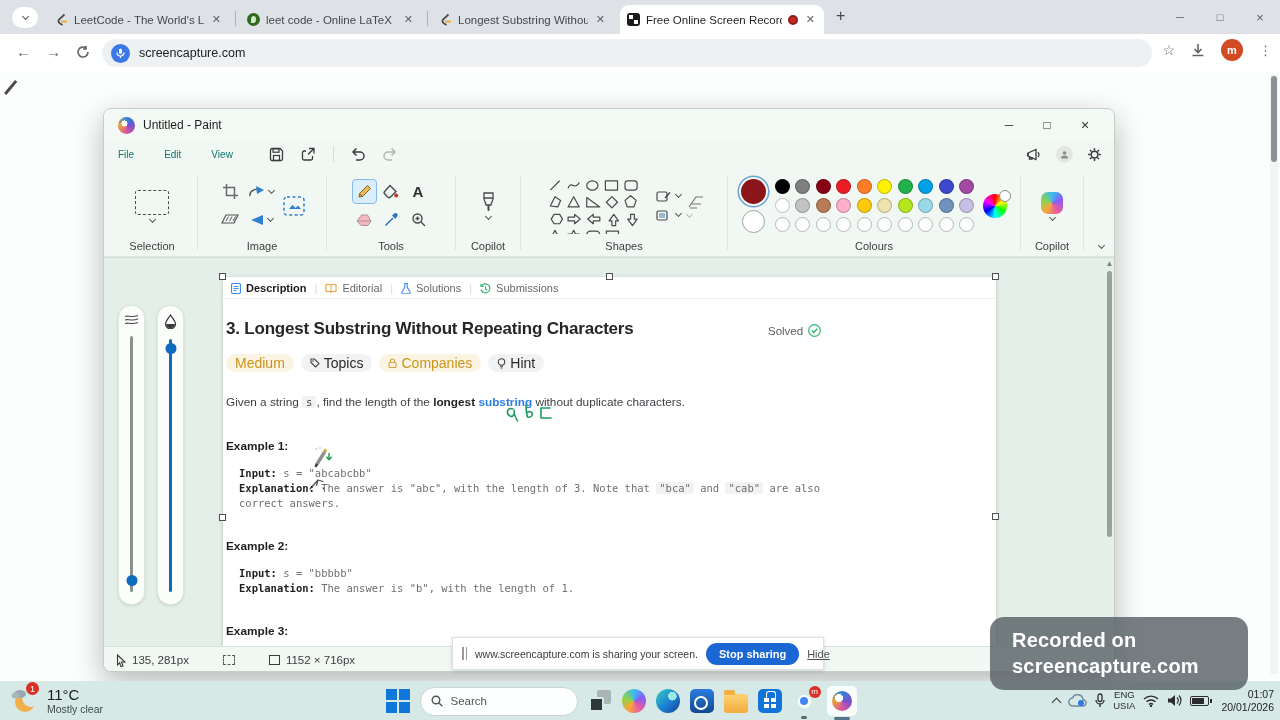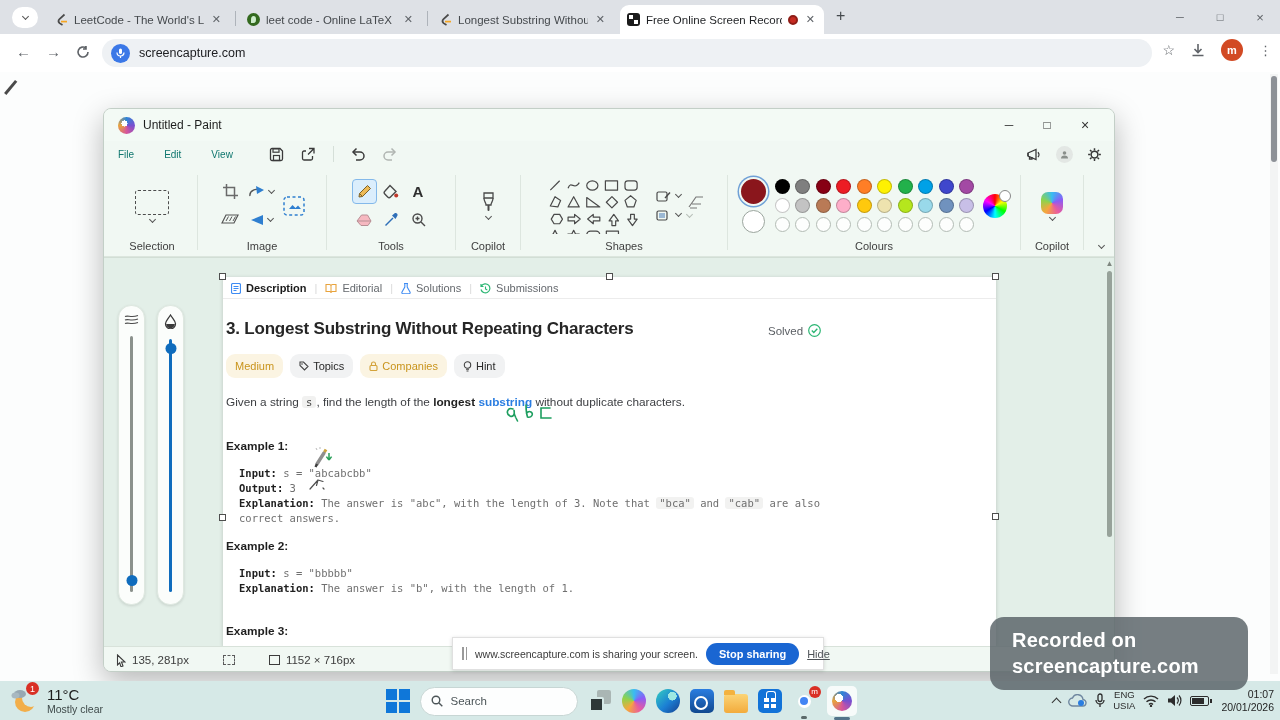--- a/index.html
+++ b/index.html
@@ -86,21 +86,21 @@
 .zslider .dot{position:absolute;left:16px;top:-4px;width:10px;height:10px;border-radius:50%;background:#17212b}
 
 #lc-tabs{position:absolute;left:8px;top:5px;display:flex;align-items:center;gap:8px;font-size:11px;color:#65696e}
 .lc-tab{display:flex;align-items:center;gap:5px}
 .lc-tab.active{font-weight:bold;color:#1b1b1b}
 .lc-vsep{color:#d9d9d9}
 #lc-divider{position:absolute;left:0;top:21px;width:773px;height:1px;background:#ececec}
 #lc-title{position:absolute;left:3px;top:42px;font-size:17px;font-weight:bold;color:#262626;letter-spacing:-.2px}
 #lc-solved{position:absolute;left:545px;top:47px;display:flex;align-items:center;gap:5px;font-size:11.5px;color:#5a5e63}
 #lc-badges{position:absolute;left:3px;top:77px;display:flex;gap:7px}
-.pill{height:24px;border-radius:9px;padding:0 9px;font-size:11px;display:flex;align-items:center;gap:4px;background:#f1f2f3;color:#2a2a2a}
+.pill{height:18px;border-radius:9px;padding:0 9px;font-size:14px;display:flex;align-items:center;gap:4px;background:#f1f2f3;color:#2a2a2a}
 .pill.amber{background:#fbf4e2;color:#c9941c}
 #lc-desc{position:absolute;left:3px;top:118px;font-size:11.8px;color:#3c3e42;width:700px}
 #lc-desc b{color:#1f1f1f}
 .code-chip{font-family:"DejaVu Sans Mono",monospace;font-size:10.5px;background:#f1f1f0;border-radius:3px;padding:0 4px;color:#454545}
 .lc-link{color:#2a7de1;font-weight:bold}
 .ex-head{position:absolute;left:3px;font-size:11.8px;font-weight:bold;color:#1f1f1f}
 .ex-block{position:absolute;left:16px;font-family:"DejaVu Sans Mono",monospace;font-size:10.5px;line-height:15px;color:#6f6f6f;width:585px}
 .ex-block b{color:#1f1f1f;font-weight:bold}
 .mono-chip{background:#f2f2f1;border-radius:3px;padding:0 3px}
 
@@ -641,21 +641,20 @@
         <path d="M6.5 24 L8 21" stroke="#3c3c3c" stroke-width="2.4"></path>
         <path d="M20 10 v7 M20 17 l-2.6 -3.4 M20 17 l2.6 -3.4" stroke="#2aa05a" stroke-width="1.5" fill="none"></path>
       </svg>
 
       <svg id="out-mark" width="22" height="15" viewBox="0 0 22 15">
         <path d="M4 12 L12 3 M12 3 l-1.5 5.5 M12 3 l5 1.5 M17 11 l1 1" fill="none" stroke="#4f4f4f" stroke-width="1.2" stroke-linecap="round"></path>
       </svg>
 
       <div class="ex-block" style="top:189px">
         <div><b>Input:</b><span> s = "abcabcbb"</span></div>
-        <div><b>Output:</b><span> 3</span></div>
         <div><b>Explanation:</b><span> The answer is "abc", with the length of 3. Note that </span><span class="mono-chip">"bca"</span><span> and </span><span class="mono-chip">"cab"</span><span> are also correct answers.</span></div>
       </div>
 
       <div class="ex-head" style="top:262px">Example 2:</div>
       <div class="ex-block" style="top:289px">
         <div><b>Input:</b><span> s = "bbbbb"</span></div>
         <div><b>Explanation:</b><span> The answer is "b", with the length of 1.</span></div>
       </div>
 
       <div class="ex-head" style="top:347px">Example 3:</div>

